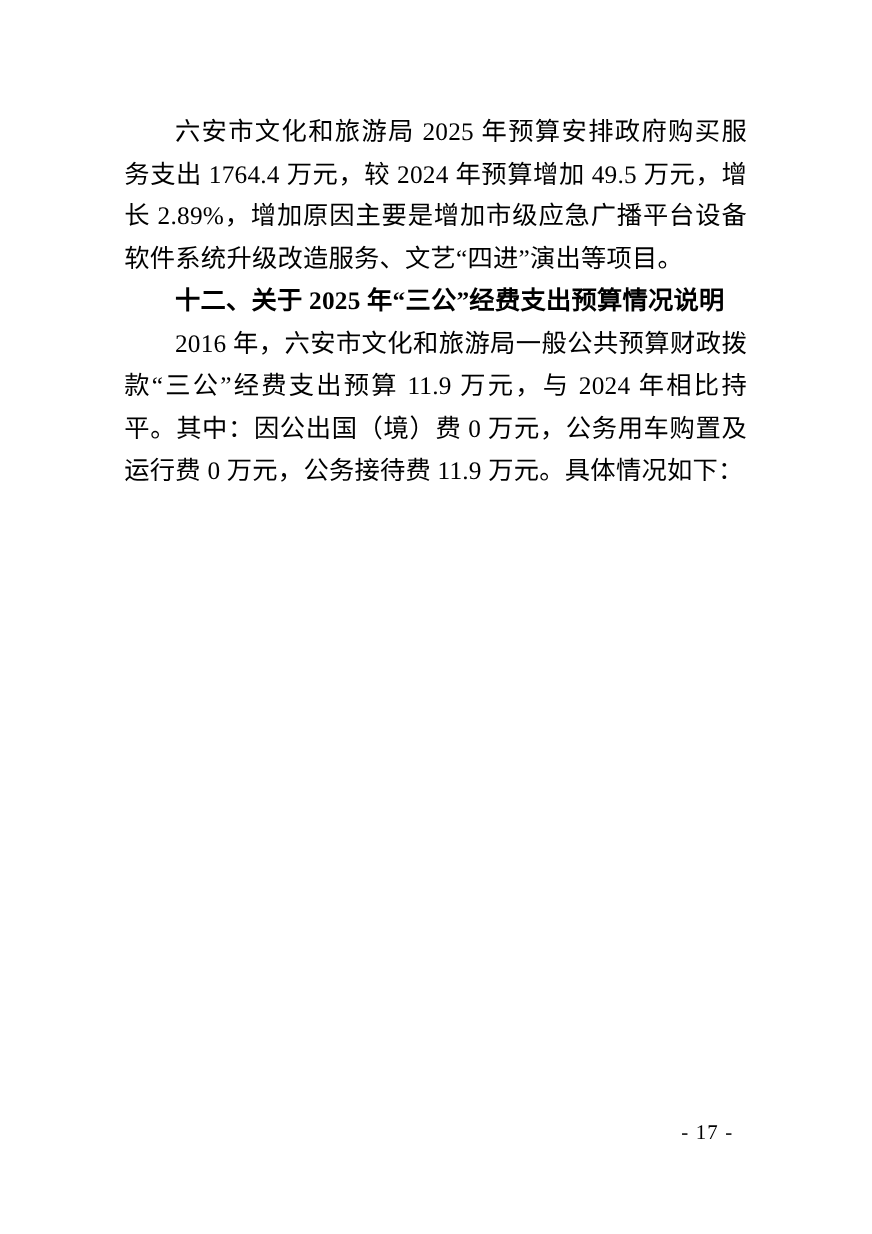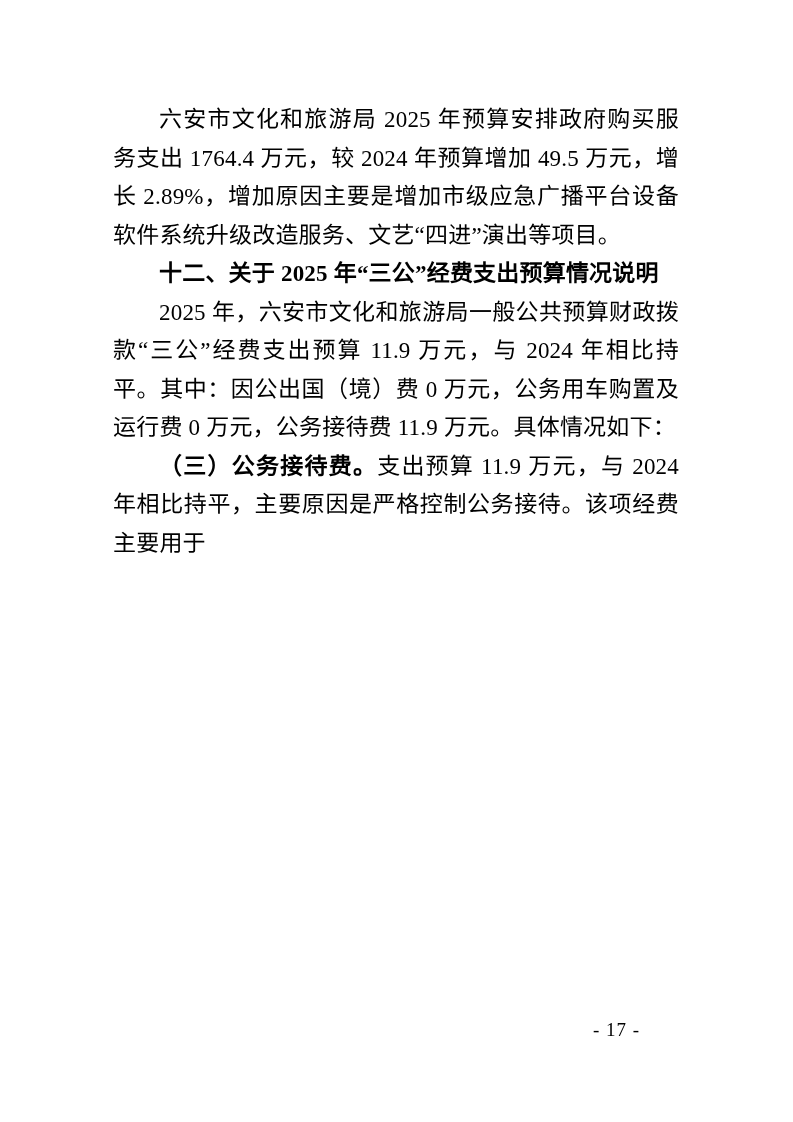--- a/index.html
+++ b/index.html
@@ -39,38 +39,38 @@
     font-family: Liberation Serif, serif;
   }
   h2.hei {
     font-weight: bold;
   }
   .page-number {
     position: absolute;
     top: 1018px;
     left: 593px;
     width: 100px;
+    text-align: center;
     font-size: 19px;
     line-height: 24px;
     letter-spacing: 1px;
     color: #000000;
   }
 </style>
 </head>
 <body>
 
 <div class="page">
   <div class="content">
 
     <p>六安市文化和旅游局 2025 年预算安排政府购买服务支出 1764.4 万元，较 2024 年预算增加 49.5 万元，增长 2.89%，增加原因主要是增加市级应急广播平台设备软件系统升级改造服务、文艺“四进”演出等项目。</p>
 
     <h2 class="hei">十二、关于 2025 年“三公”经费支出预算情况说明</h2>
 
-    <p>2025 年，六安市文化和旅游局一般公共预算财政拨款“三公”经费支出预算 11.9 万元，与 2024 年相比持平。其中：因公出国（境）费 0 万元，公务用车购置及运行费 0 万元，公务接待费 11.9 万元。具体情况如下：</p>
+    <p>2016 年，六安市文化和旅游局一般公共预算财政拨款“三公”经费支出预算 11.9 万元，与 2024 年相比持平。其中：因公出国（境）费 0 万元，公务用车购置及运行费 0 万元，公务接待费 11.9 万元。具体情况如下：</p>
 
 
 
-    <p><span class="hei">（三）公务接待费。</span><span>支出预算 11.9 万元，与 2024 年相比持平，主要原因是严格控制公务接待。该项经费主要用于</span></p>
 
   </div>
 
   <div class="page-number">- 17 -</div>
 </div>
 
 </body></html>

